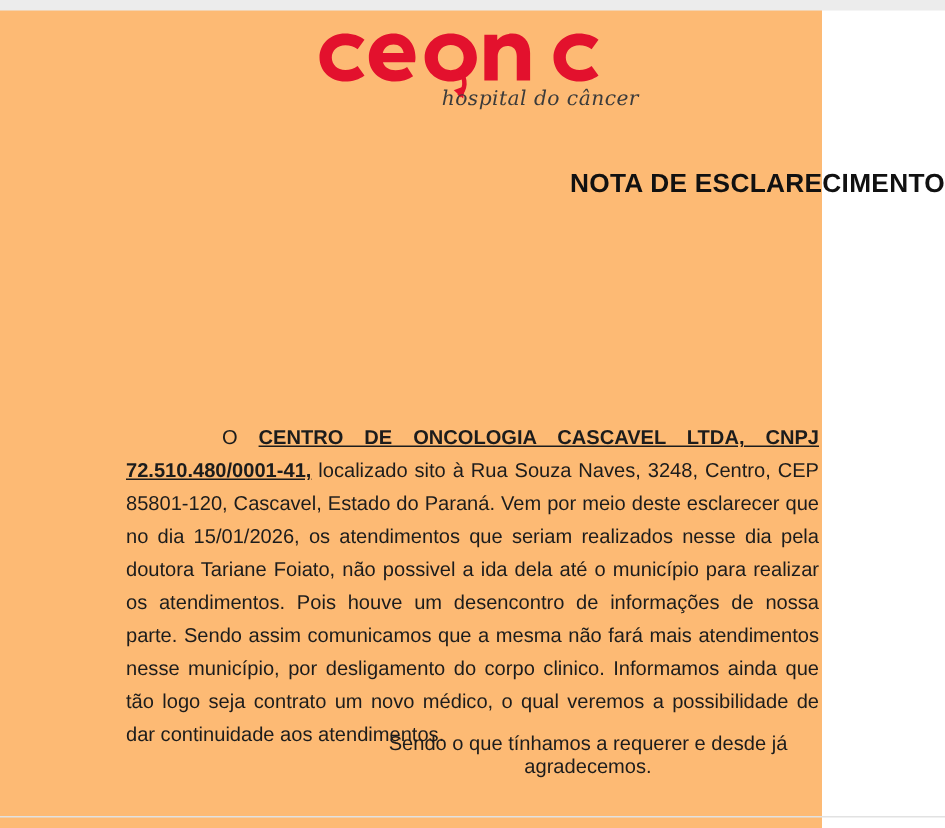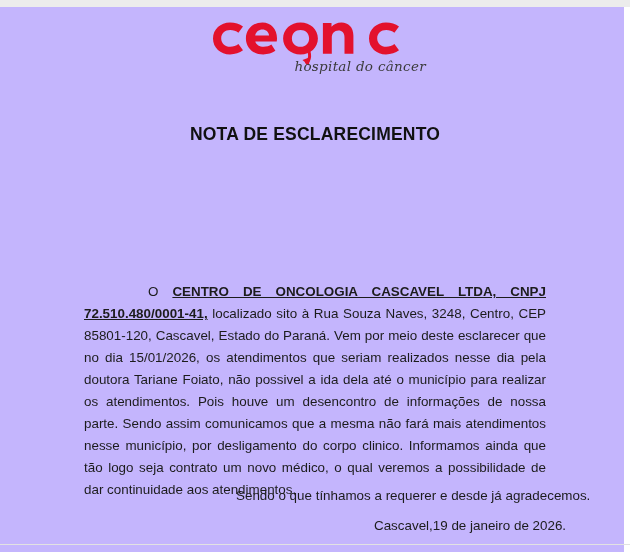--- a/index.html
+++ b/index.html
@@ -10,23 +10,23 @@
   body {
     width: 630px;
     height: 552px;
     overflow: hidden;
     font-family: "Liberation Sans", sans-serif;
     color: #1a1a1a;
     position: relative;
   }
   .page {
     position: relative;
-    width: 624px;
+    width: 548px;
     height: 552px;
-    background: #c4b5fd;
+    background: #fdba74;
     box-sizing: border-box;
   }
   .top-band {
     position: absolute;
     top: 0;
     left: 0;
     width: 630px;
     height: 7px;
     background: #ececec;
   }
@@ -71,24 +71,24 @@
     font-style: italic;
     font-size: 13.5px;
     letter-spacing: 0.3px;
     color: #3b3b3b;
     white-space: nowrap;
   }
 
   
   .doc-title {
     position: absolute;
-    top: 124px;
+    top: 112px;
     left: 0;
     width: 630px;
-    text-align: center;
+    text-align: right;
     font-size: 17.5px;
     font-weight: bold;
     letter-spacing: 0.2px;
     color: #111111;
   }
 
   
   .addressee {
     position: absolute;
     top: 199px;
@@ -164,17 +164,16 @@
     </div>
     <div class="logo-tagline">hospital do câncer</div>
   </div>
 
   <div class="doc-title">NOTA DE ESCLARECIMENTO</div>
 
 
   <p class="body-text"><span class="indent"></span><span>O </span><b>CENTRO DE ONCOLOGIA CASCAVEL LTDA, CNPJ 72.510.480/0001-41,</b><span> localizado sito à Rua Souza Naves, 3248, Centro, CEP 85801-120, Cascavel, Estado do Paraná. Vem por meio deste esclarecer que no dia 15/01/2026, os atendimentos que seriam realizados nesse dia pela doutora Tariane Foiato, não possivel a ida dela até o município para realizar os atendimentos. Pois houve um desencontro de informações de nossa parte.  Sendo assim comunicamos que a mesma não fará mais atendimentos nesse município, por desligamento do corpo clinico. Informamos ainda que tão logo seja contrato um novo médico, o qual veremos a possibilidade de dar continuidade aos atendimentos.</span></p>
 
   <div class="closing">Sendo o que tínhamos a requerer e desde já agradecemos.</div>
-  <div class="signoff-date">Cascavel,19 de janeiro de 2026.</div>
 
   <div class="bottom-rule"></div>
 
 </div>
 
 </body></html>

